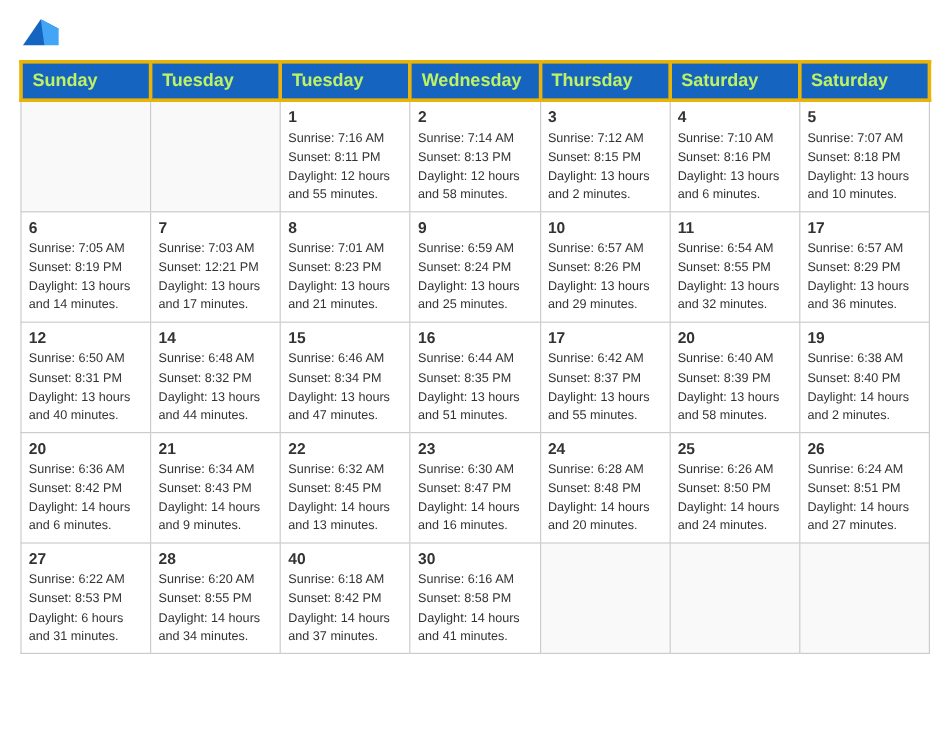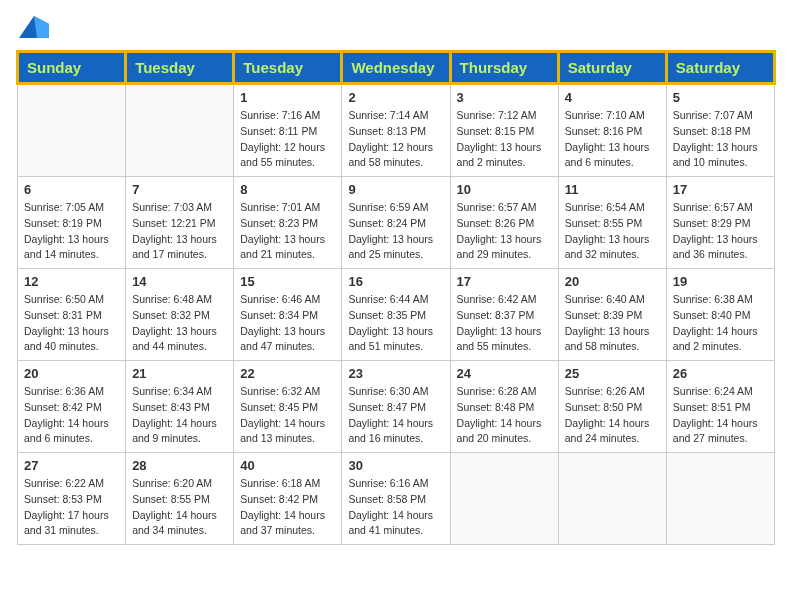--- a/index.html
+++ b/index.html
@@ -217,21 +217,21 @@
           <div class="day-info"><span>Sunrise: 6:26 AM</span><br><span>Sunset: 8:50 PM</span><br><span>Daylight: 14 hours and 24 minutes.</span><br></div>
         </td>
         <td>
           <span class="day-num">26</span>
           <div class="day-info"><span>Sunrise: 6:24 AM</span><br><span>Sunset: 8:51 PM</span><br><span>Daylight: 14 hours and 27 minutes.</span><br></div>
         </td>
       </tr>
       <tr class="week-row">
         <td>
           <span class="day-num">27</span>
-          <div class="day-info"><span>Sunrise: 6:22 AM</span><br><span>Sunset: 8:53 PM</span><br><span>Daylight: 17 hours and 31 minutes.</span><br></div>
+          <div class="day-info"><span>Sunrise: 6:22 AM</span><br><span>Sunset: 8:53 PM</span><br><span>Daylight: 6 hours and 31 minutes.</span><br></div>
         </td>
         <td>
           <span class="day-num">28</span>
           <div class="day-info"><span>Sunrise: 6:20 AM</span><br><span>Sunset: 8:55 PM</span><br><span>Daylight: 14 hours and 34 minutes.</span><br></div>
         </td>
         <td>
           <span class="day-num">40</span>
           <div class="day-info"><span>Sunrise: 6:18 AM</span><br><span>Sunset: 8:42 PM</span><br><span>Daylight: 14 hours and 37 minutes.</span><br></div>
         </td>
         <td>

